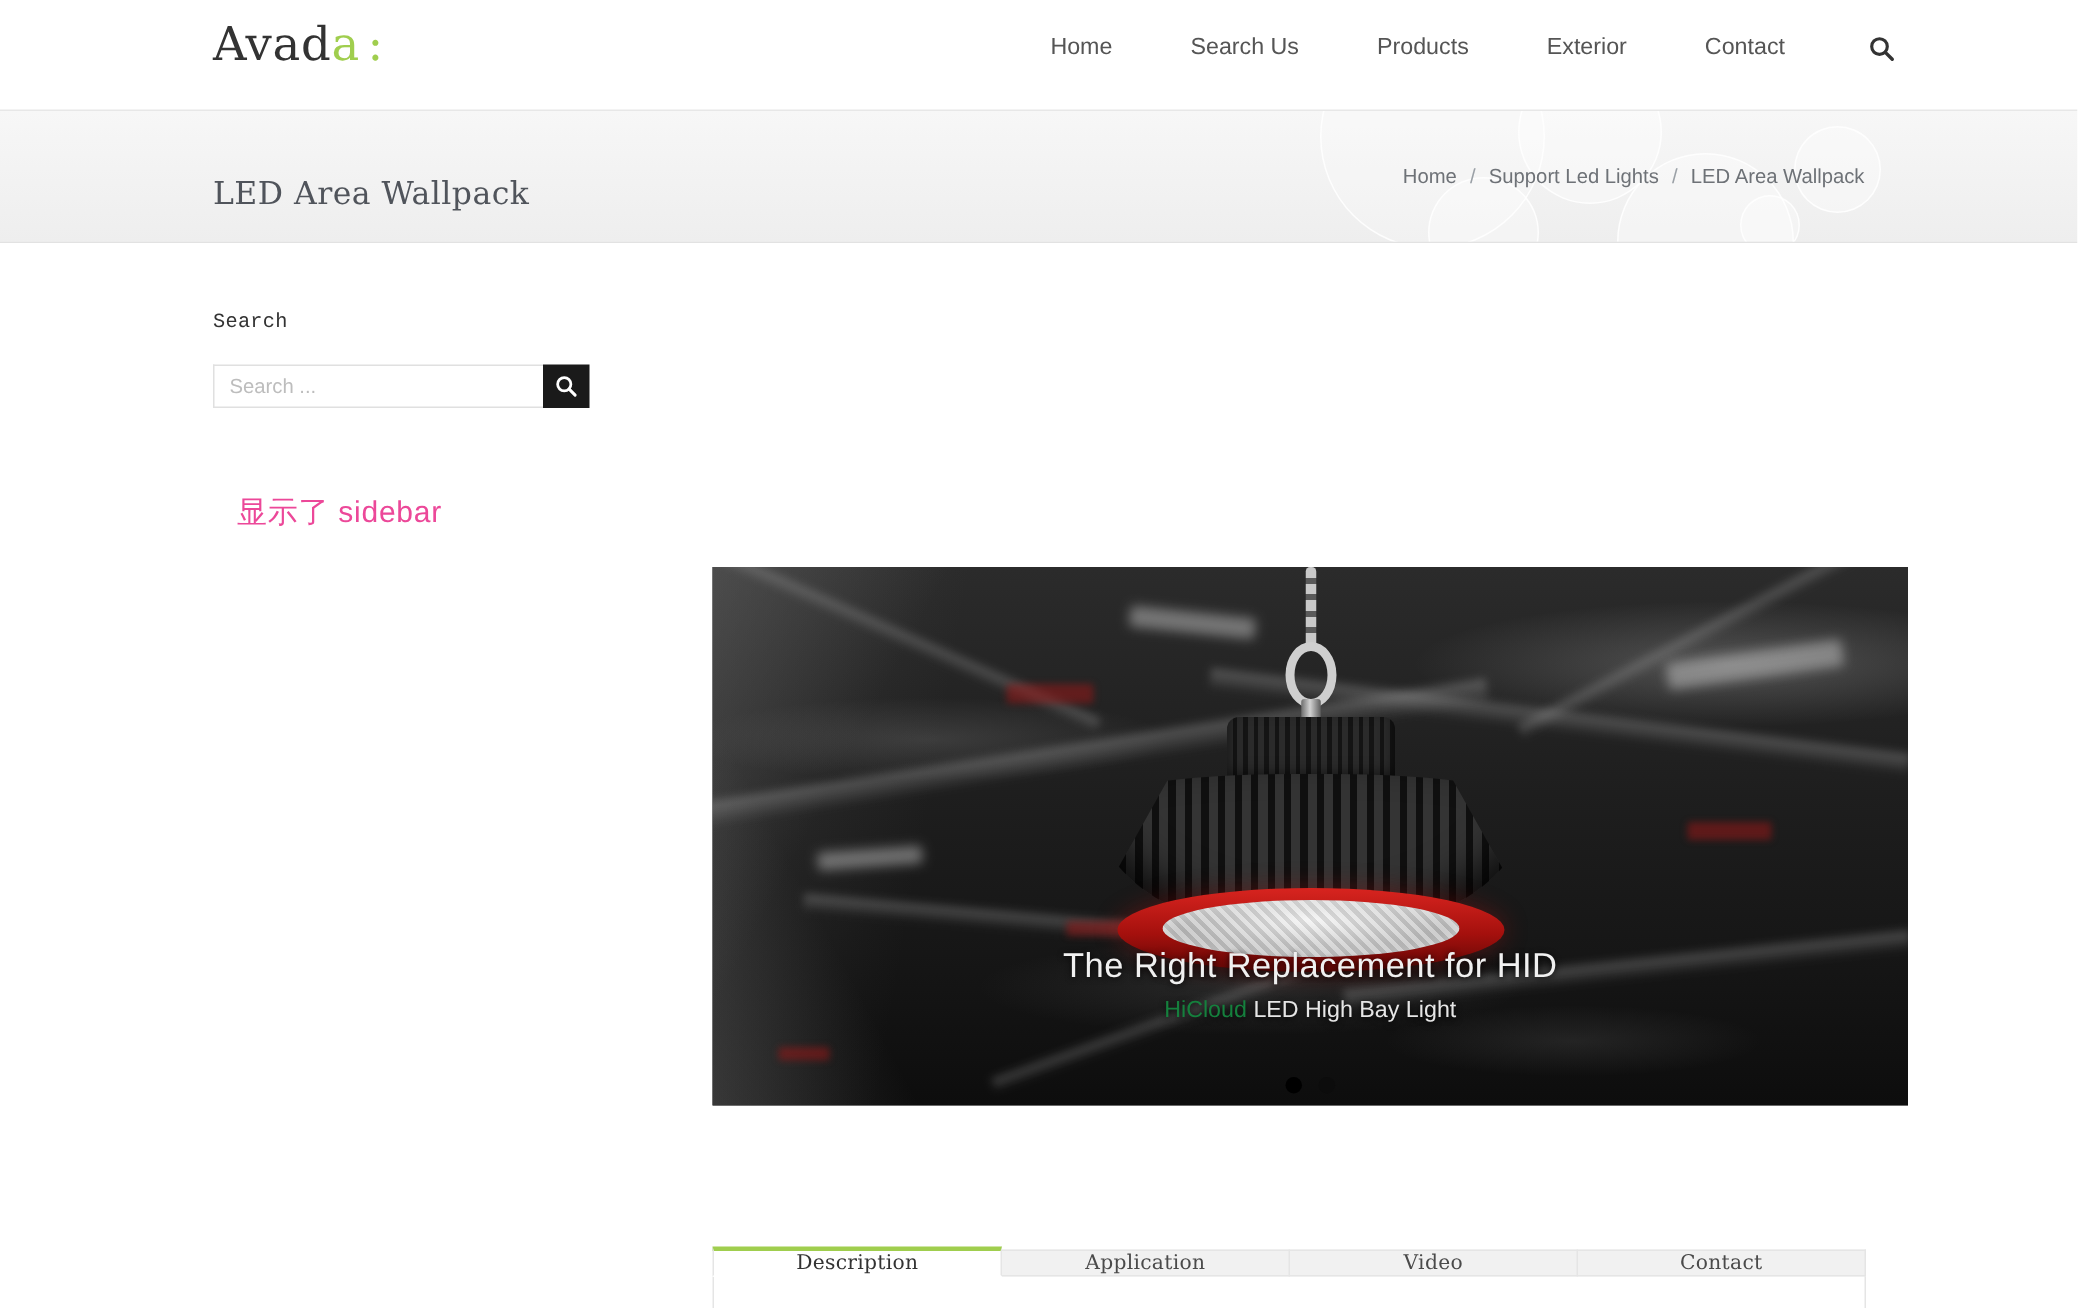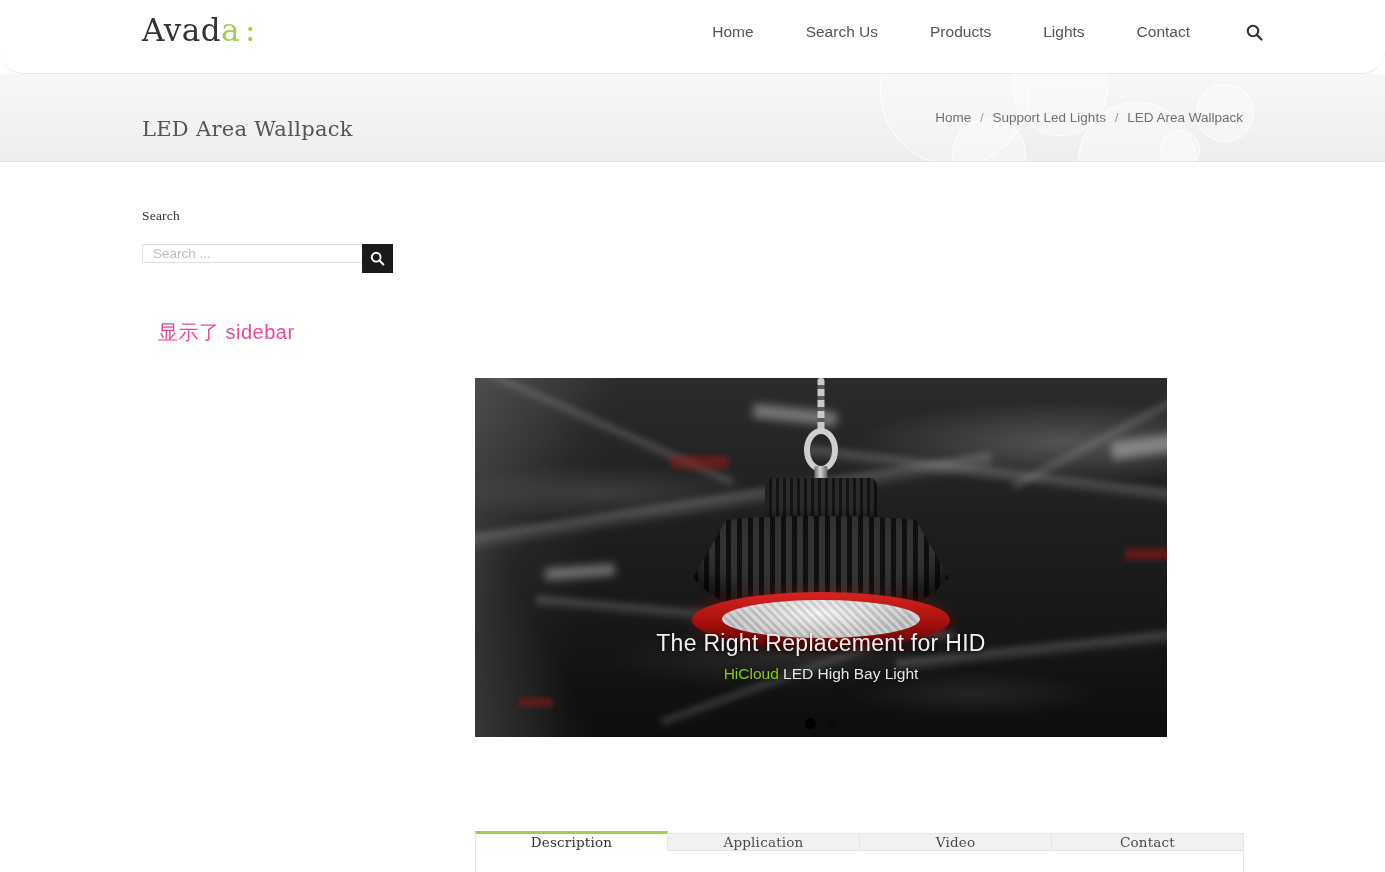--- a/index.html
+++ b/index.html
@@ -12,21 +12,20 @@
   }
 
   
   .site-header {
     position: relative;
     height: 74px;
     background: #ffffff;
     border-bottom: 1px solid #e7e7e7;
     display: flex;
     align-items: center;
-    border-radius: 23px;
   }
   .logo {
     position: absolute;
     left: 142px;
     top: 12px;
     font-family: "DejaVu Serif", "Liberation Serif", serif;
     font-size: 31px;
     letter-spacing: 0.5px;
     color: #333333;
     font-weight: 400;
@@ -111,31 +110,31 @@
   }
 
   
   .sidebar {
     position: absolute;
     left: 142px;
     top: 46px;
     width: 252px;
   }
   .widget-title {
-    font-family: Liberation Serif, serif;
+    font-family: Liberation Mono, monospace;
     font-size: 13.5px;
     color: #333333;
     font-weight: 400;
     margin: 0 0 20px 0;
     letter-spacing: 0.2px;
   }
   .search-form {
     display: flex;
     width: 251px;
-    height: 19px;
+    height: 29px;
   }
   .search-input {
     flex: 1;
     border: 1px solid #e0e0e0;
     border-right: none;
     background: #ffffff;
     padding: 0 10px;
     font-size: 13.5px;
     color: #999999;
     font-family: "Liberation Sans", sans-serif;
@@ -163,21 +162,21 @@
 
   
   .product-col {
     position: absolute;
     left: 475px;
     top: 0px;
     width: 769px;
   }
   .slider {
     position: relative;
-    width: 692px;
+    width: 797px;
     height: 359px;
     margin-top: 216px;
     overflow: hidden;
     background: #141414;
   }
   
   .slider-photo {
     position: absolute;
     inset: 0;
     background:
@@ -294,21 +293,21 @@
     color: #f0f0f0;
     letter-spacing: 0.3px;
     text-shadow: 0 1px 4px rgba(0,0,0,0.85);
   }
   .caption-sub {
     margin-top: 8px;
     font-size: 15.5px;
     color: #e6e6e6;
     text-shadow: 0 1px 4px rgba(0,0,0,0.85);
   }
-  .caption-sub .brand { color: #84cc16; }
+  .caption-sub .brand { color: #15803d; }
   .slider-dots {
     position: absolute;
     left: 0; right: 0;
     bottom: 8px;
     display: flex;
     justify-content: center;
     gap: 11px;
   }
   .dot {
     width: 11px; height: 11px;
@@ -360,21 +359,21 @@
 
 <header class="site-header">
   <div class="logo">
     <span>Avad</span><span class="accent">a</span><span class="colon">:</span>
   </div>
 
   <nav class="main-nav">
     <a href="#">Home</a>
     <a href="#">Search Us</a>
     <a href="#">Products</a>
-    <a href="#">Lights</a>
+    <a href="#">Exterior</a>
     <a href="#">Contact</a>
     <span class="nav-search-btn">
       <svg width="17" height="17" viewBox="0 0 17 17" aria-hidden="true">
         <circle cx="7" cy="7" r="5.2" fill="none" stroke="#333" stroke-width="2.1"></circle>
         <line x1="10.9" y1="10.9" x2="15.5" y2="15.5" stroke="#333" stroke-width="2.3" stroke-linecap="round"></line>
       </svg>
     </span>
   </nav>
 </header>
 

